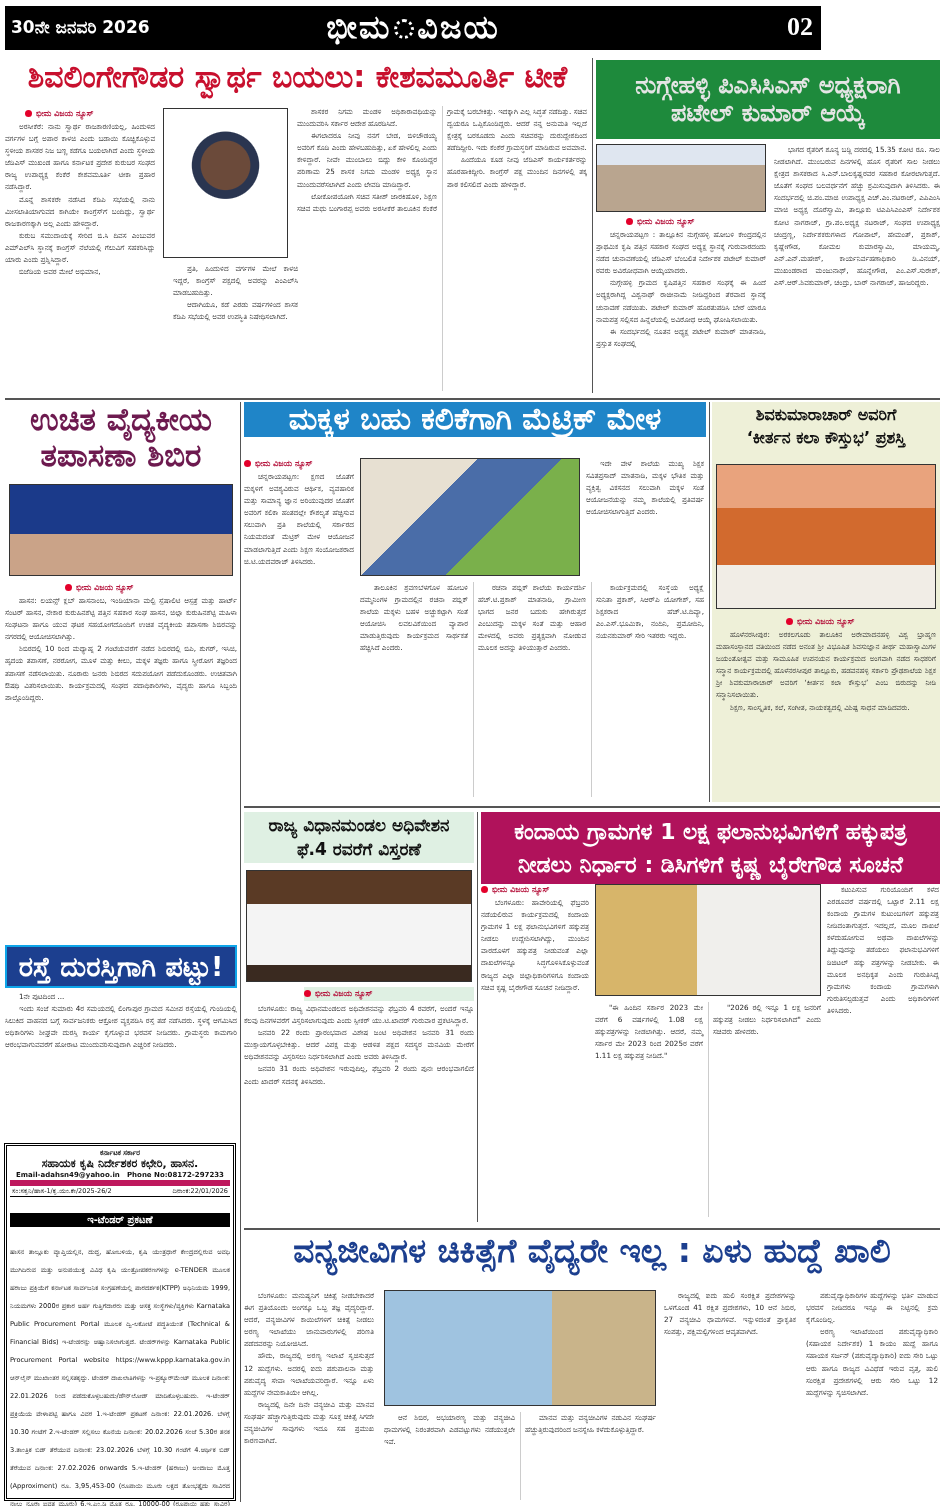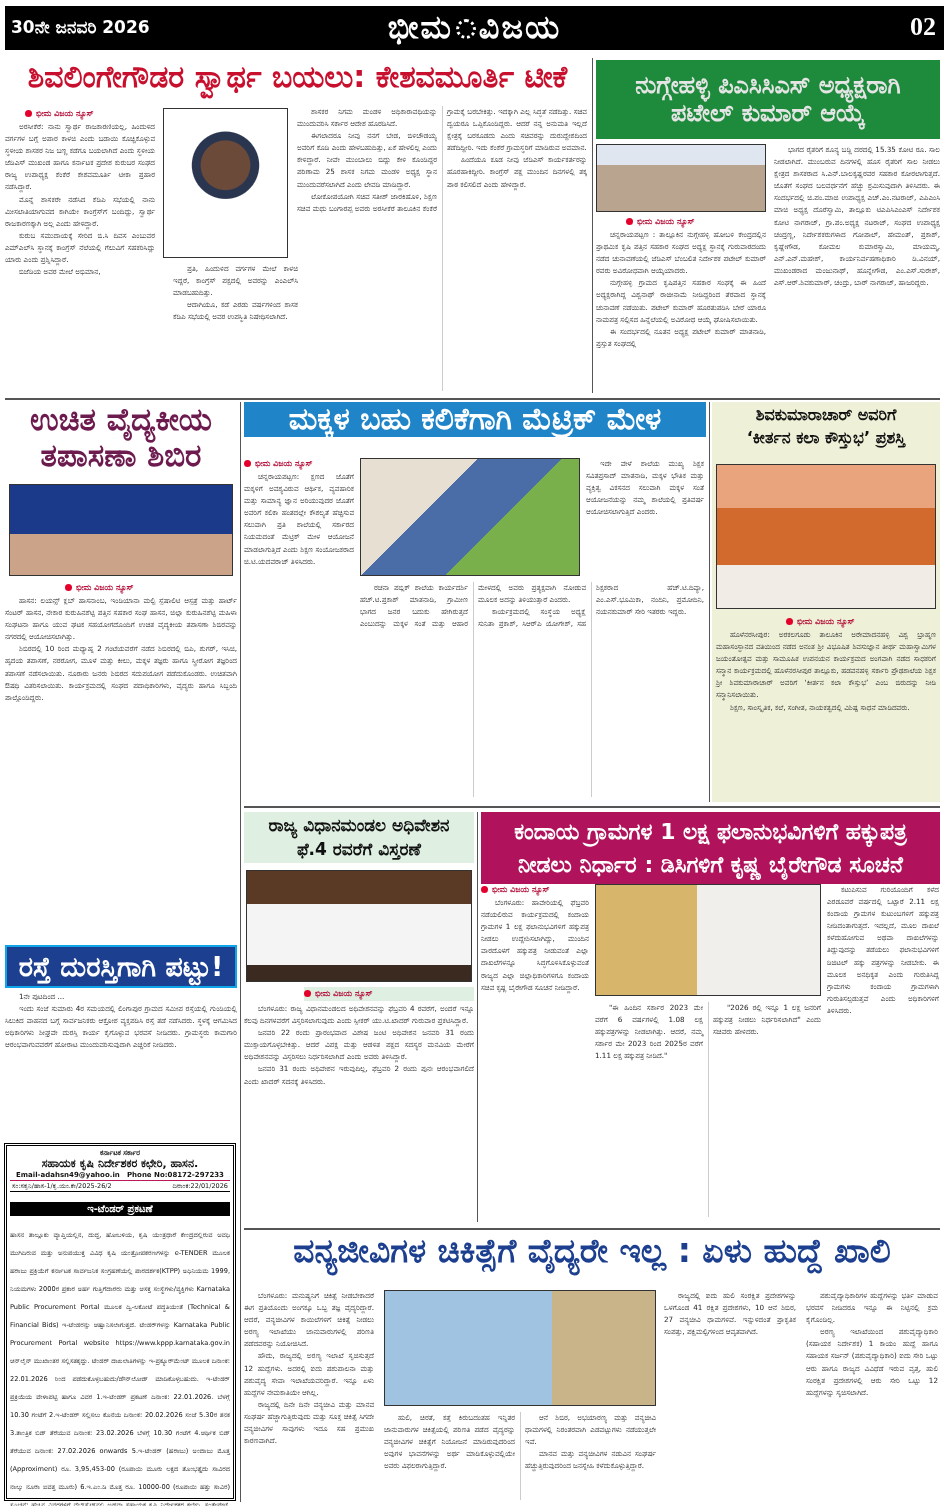--- a/index.html
+++ b/index.html
@@ -1,19 +1,19 @@
 <!DOCTYPE html>
 <html><head>
 <meta charset="utf-8">
 <style>
   * { box-sizing: border-box; margin: 0; padding: 0; }
   html, body { width: 945px; height: 1506px; background: #fff; overflow: hidden; }
   body { font-family: "DejaVu Sans", sans-serif; color: #111; position: relative; }
 
-  .masthead { position: absolute; left: 5px; top: 6px; width: 939px; height: 44px; background: #000; color: #fff; }
+  .masthead { position: absolute; left: 5px; top: 6px; width: 816px; height: 44px; background: #000; color: #fff; }
   .masthead .date { position: absolute; left: 6px; top: 11px; font-size: 17px; font-weight: bold; }
   .masthead .logo { position: absolute; left: 0; right: 0; top: 2px; text-align: center; font-size: 32px; font-weight: bold; letter-spacing: 2px; }
   .masthead .logo .wheel { display: inline-block; width: 20px; height: 20px; border-radius: 50%; border: 3px dotted #fff; vertical-align: middle; margin: 0 3px; }
   .masthead .page { position: absolute; right: 8px; top: 6px; font-size: 26px; font-weight: bold; font-family: "Liberation Serif", serif; }
 
   .block { position: absolute; overflow: hidden; }
   .headline { font-weight: bold; line-height: 1.15; }
   .byline { font-size: 8px; color: #b5123b; font-weight: bold; margin: 3px 0 2px 20px; }
   .byline .dot { display: inline-block; width: 7px; height: 7px; background: #e4002b; border-radius: 50%; margin-right: 4px; vertical-align: middle; }
   .text { font-size: 7.2px; line-height: 12.1px; text-align: justify; color: #222; font-family: "DejaVu Sans", sans-serif; }
@@ -31,22 +31,22 @@
   .cream-box { background: #eef0d8; text-align: center; font-size: 16px; padding: 4px; color: #111; }
   .road-box { background: #1c3f8f; color: #fff; font-size: 27px; text-align: center; padding: 4px 2px; border: 2px solid #0ea5e9; }
   .mint-box { background: #dff0e3; text-align: center; font-size: 17px; padding: 4px; color: #111; }
   .magenta-box { background: #b0125b; color: #fff; font-size: 22px; text-align: center; padding: 3px 4px; line-height: 1.5; }
   .wild-h { color: #1c3f8f; font-size: 33px; text-align: center; }
 
   .ad { position: absolute; left: 4px; top: 1143px; width: 232px; height: 358px; border: 3px double #000; padding: 3px; }
   .ad .gov { text-align: center; font-size: 7px; font-weight: bold; }
   .ad .office { text-align: center; font-size: 11px; font-weight: bold; }
   .ad .contact { display: flex; justify-content: space-between; font-size: 7px; font-weight: bold; padding: 1px 6px; }
-  .ad .ref { font-size: 6.5px; display: flex; justify-content: space-between; border-top: 1px solid #be185d; border-bottom: 1px solid #000; padding: 1px 2px; }
-  .ad .band { background: #000; color: #fff; text-align: center; font-size: 10px; font-weight: bold; padding: 1px; margin: 10px 0; }
+  .ad .ref { font-size: 6.5px; display: flex; justify-content: space-between; border-top: 6px solid #be185d; border-bottom: 1px solid #000; padding: 1px 2px; }
+  .ad .band { background: #000; color: #fff; text-align: center; font-size: 10px; font-weight: bold; padding: 1px; margin: 16px 0; }
   .ad .body { font-size: 6.6px; line-height: 18px; text-align: justify; }
   .ad .sign { text-align: right; font-size: 8px; font-weight: bold; margin-top: 2px; padding-right: 20px; }
   .ad .foot { font-size: 5px; border-top: 1px solid #000; margin-top: 2px; }
 
   
   .ph-portrait { background: radial-gradient(circle at 50% 38%, #6b4a3a 0 22%, #2a3550 23% 30%, #fff 31%); }
   .ph-group { background: linear-gradient(180deg, #dfe6f0 0 30%, #b9a58f 30% 100%); }
   .ph-stage { background: linear-gradient(180deg, #1b3a8a 0 55%, #caa388 55% 100%); }
   .ph-fair { background: linear-gradient(135deg, #e7e0d2 0 35%, #4a6da8 35% 60%, #7ab04b 60% 100%); }
   .ph-award { background: linear-gradient(180deg, #e9a37d 0 30%, #d26a2e 30% 70%, #f1ede6 70% 100%); }
@@ -162,20 +162,21 @@
     <div class="byline" style="margin-left:0;"><span class="dot"></span><span>ಭೀಮ ವಿಜಯ ನ್ಯೂಸ್</span></div>
     <div class="text">
       <p>ಚನ್ನರಾಯಪಟ್ಟಣ: ಕ್ಷಣದ ಜೊತೆಗೆ ಮಕ್ಕಳಿಗೆ ಅವಶ್ಯವಿರುವ ಆರ್ಥಿಕ, ವ್ಯವಹಾರಿಕ ಮತ್ತು ಸಾಮಾನ್ಯ ಜ್ಞಾನ ಅರಿಯುವುದರ ಜೊತೆಗೆ ಅವರಿಗೆ ಕಲಿಕಾ ಹಂತದಲ್ಲೇ ಕೌಶಲ್ಯತೆ ಹೆಚ್ಚಿಸುವ ಸಲುವಾಗಿ ಪ್ರತಿ ಶಾಲೆಯಲ್ಲಿ ಸರ್ಕಾರದ ನಿಯಮದಂತೆ ಮೆಟ್ರಿಕ್ ಮೇಳ ಆಯೋಜನೆ ಮಾಡಲಾಗುತ್ತಿದೆ ಎಂದು ಶಿಕ್ಷಣ ಸಂಯೋಜಕರಾದ ಜಿ.ಟಿ.ಯದವರಾಜ್ ತಿಳಿಸಿದರು.</p>
     </div>
   </div>
   <div class="photo ph-fair" style="left:116px; top:56px; width:220px; height:118px;"></div>
   <div class="text" style="position:absolute; left:342px; top:56px; width:118px;">
     <p>ಇದೇ ವೇಳೆ ಶಾಲೆಯ ಮುಖ್ಯ ಶಿಕ್ಷಕ ಸವಿತಪ್ರಸಾದ್ ಮಾತನಾಡಿ, ಮಕ್ಕಳ ಭೌತಿಕ ಮತ್ತು ವ್ಯಕ್ತಿತ್ವ ವಿಕಸನದ ಸಲುವಾಗಿ ಮಕ್ಕಳ ಸಂತೆ ಆಯೋಜನೆಯನ್ನು ನಮ್ಮ ಶಾಲೆಯಲ್ಲಿ ಪ್ರತಿವರ್ಷ ಆಯೋಜಿಸಲಾಗುತ್ತಿದೆ ಎಂದರು.</p>
   </div>
   <div class="text cols2" style="position:absolute; left:116px; top:180px; width:344px; height:215px; column-count:3;">
+    <p>ತಾಲೂಕಿನ ಶ್ರವಣಬೆಳಗೊಳ ಹೋಬಳಿ ದಮ್ಮನಿಂಗಳ ಗ್ರಾಮದಲ್ಲಿನ ರಚನಾ ಪಬ್ಲಿಕ್ ಶಾಲೆಯ ಮಕ್ಕಳು ಬಹಳ ಅಚ್ಚುಕಟ್ಟಾಗಿ ಸಂತೆ ಆಯೋಜಿಸಿ ಲವಲವಿಕೆಯಿಂದ ವ್ಯಾಪಾರ ಮಾಡುತ್ತಿರುವುದು ಕಾರ್ಯಕ್ರಮದ ಸಾರ್ಥಕತೆ ಹೆಚ್ಚಿಸಿದೆ ಎಂದರು.</p>
     <p>ರಚನಾ ಪಬ್ಲಿಕ್ ಶಾಲೆಯ ಕಾರ್ಯದರ್ಶಿ ಹೆಚ್.ಟಿ.ಪ್ರಕಾಶ್ ಮಾತನಾಡಿ, ಗ್ರಾಮೀಣ ಭಾಗದ ಜನರ ಬದುಕು ಹೇಗಿರುತ್ತದೆ ಎಂಬುದನ್ನು ಮಕ್ಕಳ ಸಂತೆ ಮತ್ತು ಆಹಾರ ಮೇಳದಲ್ಲಿ ಅವರು ಪ್ರತ್ಯಕ್ಷವಾಗಿ ನೋಡುವ ಮೂಲಕ ಅದನ್ನು ತಿಳಿಯುತ್ತಾರೆ ಎಂದರು.</p>
     <p>ಕಾರ್ಯಕ್ರಮದಲ್ಲಿ ಸಂಸ್ಥೆಯ ಅಧ್ಯಕ್ಷೆ ಸುನಿತಾ ಪ್ರಕಾಶ್, ಸಿಆರ್‌ಪಿ ಯೋಗೇಶ್, ಸಹ ಶಿಕ್ಷಕರಾದ ಹೆಚ್.ಟಿ.ದಿವ್ಯಾ, ಎಂ.ಎಸ್.ಭೂಮಿಕಾ, ನಂದಿನಿ, ಪ್ರಮೋದಿನಿ, ನಯನಕುಮಾರ್ ಸೇರಿ ಇತರರು ಇದ್ದರು.</p>
   </div>
 </div>
 
 <div class="vline" style="left:709px; top:402px; height:400px;"></div>
 
 <div class="block" style="left:712px; top:402px; width:228px; height:400px; background:#eef0d8;">
   <div class="headline cream-box">
     <div>ಶಿವಕುಮಾರಾಚಾರ್ ಅವರಿಗೆ</div>
@@ -236,21 +237,20 @@
 
 <div class="block" style="left:244px; top:1232px; width:696px; height:270px;">
   <div class="headline wild-h">ವನ್ಯಜೀವಿಗಳ ಚಿಕಿತ್ಸೆಗೆ ವೈದ್ಯರೇ ಇಲ್ಲ : ಏಳು ಹುದ್ದೆ ಖಾಲಿ</div>
   <div class="text" style="position:absolute; left:0; top:58px; width:130px; height:210px; overflow:hidden;">
     <p>ಬೆಂಗಳೂರು: ಮನುಷ್ಯನಿಗೆ ಚಿಕಿತ್ಸೆ ನೀಡಬೇಕಾದರೆ ಈಗ ಪ್ರತಿಯೊಂದು ಅಂಗಕ್ಕೂ ಒಬ್ಬ ತಜ್ಞ ವೈದ್ಯರಿದ್ದಾರೆ. ಆದರೆ, ವನ್ಯಜೀವಿಗಳ ಕಾಯಿಲೆಗಳಿಗೆ ಚಿಕಿತ್ಸೆ ನೀಡಲು ಅರಣ್ಯ ಇಲಾಖೆಯು ಜಾನುವಾರುಗಳಲ್ಲಿ ಪರಿಣತಿ ಪಡೆದವರನ್ನು ನಿಯೋಜಿಸಿದೆ.</p>
     <p>ಹೌದು, ರಾಜ್ಯದಲ್ಲಿ ಅರಣ್ಯ ಇಲಾಖೆ ಸೃಜಿಸುತ್ತದೆ 12 ಹುದ್ದೆಗಳು. ಅದರಲ್ಲಿ ಐದು ಪಶುಪಾಲನಾ ಮತ್ತು ಪಶುವೈದ್ಯ ಸೇವಾ ಇಲಾಖೆಯವರಿದ್ದಾರೆ. ಇನ್ನೂ ಏಳು ಹುದ್ದೆಗಳ ನೇಮಕಾತಿಯೇ ಆಗಿಲ್ಲ.</p>
     <p>ರಾಜ್ಯದಲ್ಲಿ ದಿನೇ ದಿನೇ ವನ್ಯಜೀವಿ ಮತ್ತು ಮಾನವ ಸಂಘರ್ಷ ಹೆಚ್ಚಾಗುತ್ತಿರುವುದು ಮತ್ತು ಸೂಕ್ತ ಚಿಕಿತ್ಸೆ ಸಿಗದೇ ವನ್ಯಜೀವಿಗಳ ಸಾವುಗಳು ಇದೂ ಸಹ ಪ್ರಮುಖ ಕಾರಣವಾಗಿದೆ.</p>
   </div>
   <div class="photo ph-wild" style="left:140px; top:58px; width:272px; height:116px;"></div>
   <div class="text cols2" style="position:absolute; left:140px; top:180px; width:272px; height:88px;">
-    <p>ಹುಲಿ, ಚಿರತೆ, ಕತ್ತೆ ಕಿರುಬದಂತಹ ಇನ್ನಿತರ ಜಾನುವಾರುಗಳ ಚಿಕಿತ್ಸೆಯಲ್ಲಿ ಪರಿಣತಿ ಪಡೆದ ವೈದ್ಯರನ್ನು ವನ್ಯಜೀವಿಗಳ ಚಿಕಿತ್ಸೆಗೆ ನಿಯೋಜನೆ ಮಾಡಿರುವುದರಿಂದ ಅವುಗಳ ಭಾವನೆಗಳನ್ನು ಅರ್ಥ ಮಾಡಿಕೊಳ್ಳುವಲ್ಲಿಯೇ ಅವರು ವಿಫಲರಾಗುತ್ತಿದ್ದಾರೆ.</p>
     <p>ಆನೆ ಶಿಬಿರ, ಅಭಯಾರಣ್ಯ ಮತ್ತು ವನ್ಯಜೀವಿ ಧಾಮಗಳಲ್ಲಿ ನಿರಂತರವಾಗಿ ಎಡವಟ್ಟುಗಳು ನಡೆಯುತ್ತಲೇ ಇವೆ.</p>
     <p>ಮಾನವ ಮತ್ತು ವನ್ಯಜೀವಿಗಳ ನಡುವಿನ ಸಂಘರ್ಷ ಹೆಚ್ಚುತ್ತಿರುವುದರಿಂದ ಜನಸ್ನೇಹಿ ಕಳೆದುಕೊಳ್ಳುತ್ತಿದ್ದಾರೆ.</p>
   </div>
   <div class="text" style="position:absolute; left:420px; top:58px; width:132px; height:210px; overflow:hidden;">
     <p>ರಾಜ್ಯದಲ್ಲಿ ಐದು ಹುಲಿ ಸಂರಕ್ಷಿತ ಪ್ರದೇಶಗಳನ್ನು ಒಳಗೊಂಡ 41 ರಕ್ಷಿತ ಪ್ರದೇಶಗಳು, 10 ಆನೆ ಶಿಬಿರ, 27 ವನ್ಯಜೀವಿ ಧಾಮಗಳಿವೆ. ಇನ್ನುಳಿದಂತೆ ಪ್ರಾಕೃತಿಕ ಸಂಪತ್ತು, ಪಕ್ಷಿಮಲ್ಟಿಗಳಿಂದ ಆವೃತವಾಗಿದೆ.</p>
   </div>
   <div class="text" style="position:absolute; left:562px; top:58px; width:132px; height:210px; overflow:hidden;">
     <p>ಪಶುವೈದ್ಯಾಧಿಕಾರಿಗಳ ಹುದ್ದೆಗಳನ್ನು ಭರ್ತಿ ಮಾಡುವ ಭರವಸೆ ನೀಡಿದರೂ ಇನ್ನೂ ಈ ನಿಟ್ಟಿನಲ್ಲಿ ಕ್ರಮ ಕೈಗೊಂಡಿಲ್ಲ.</p>
     <p>ಅರಣ್ಯ ಇಲಾಖೆಯಿಂದ ಪಶುವೈದ್ಯಾಧಿಕಾರಿ (ಸಹಾಯಕ ನಿರ್ದೇಶಕ) 1 ಕಾಯಂ ಹುದ್ದೆ ಹಾಗೂ ಸಹಾಯಕ ಸರ್ಜನ್ (ಪಶುವೈದ್ಯಾಧಿಕಾರಿ) ಐದು ಸೇರಿ ಒಟ್ಟು ಆರು ಹಾಗೂ ರಾಜ್ಯದ ವಿವಿಧೆಡೆ ಇರುವ ವೃತ್ತ, ಹುಲಿ ಸಂರಕ್ಷಿತ ಪ್ರದೇಶಗಳಲ್ಲಿ ಆರು ಸೇರಿ ಒಟ್ಟು 12 ಹುದ್ದೆಗಳನ್ನು ಸೃಜಿಸಲಾಗಿದೆ.</p>
   </div>

